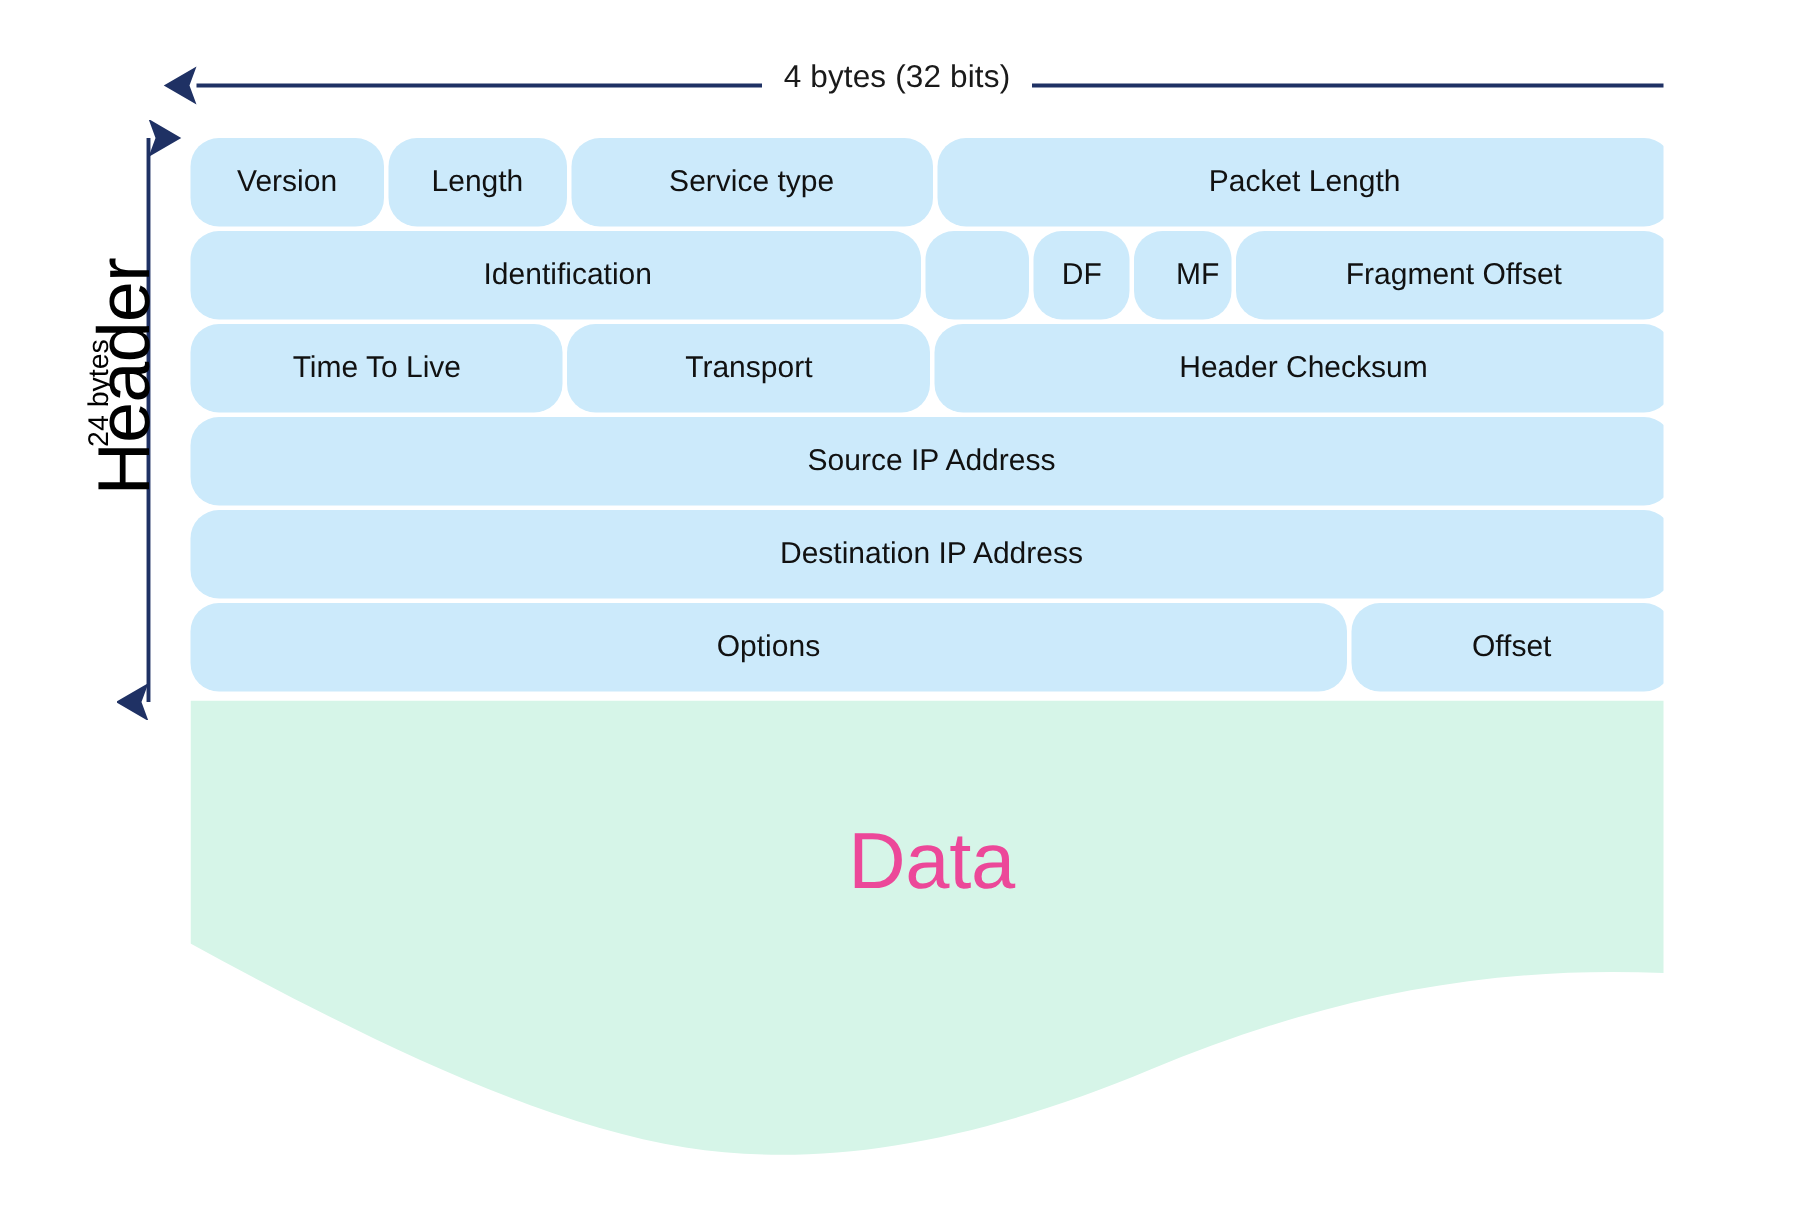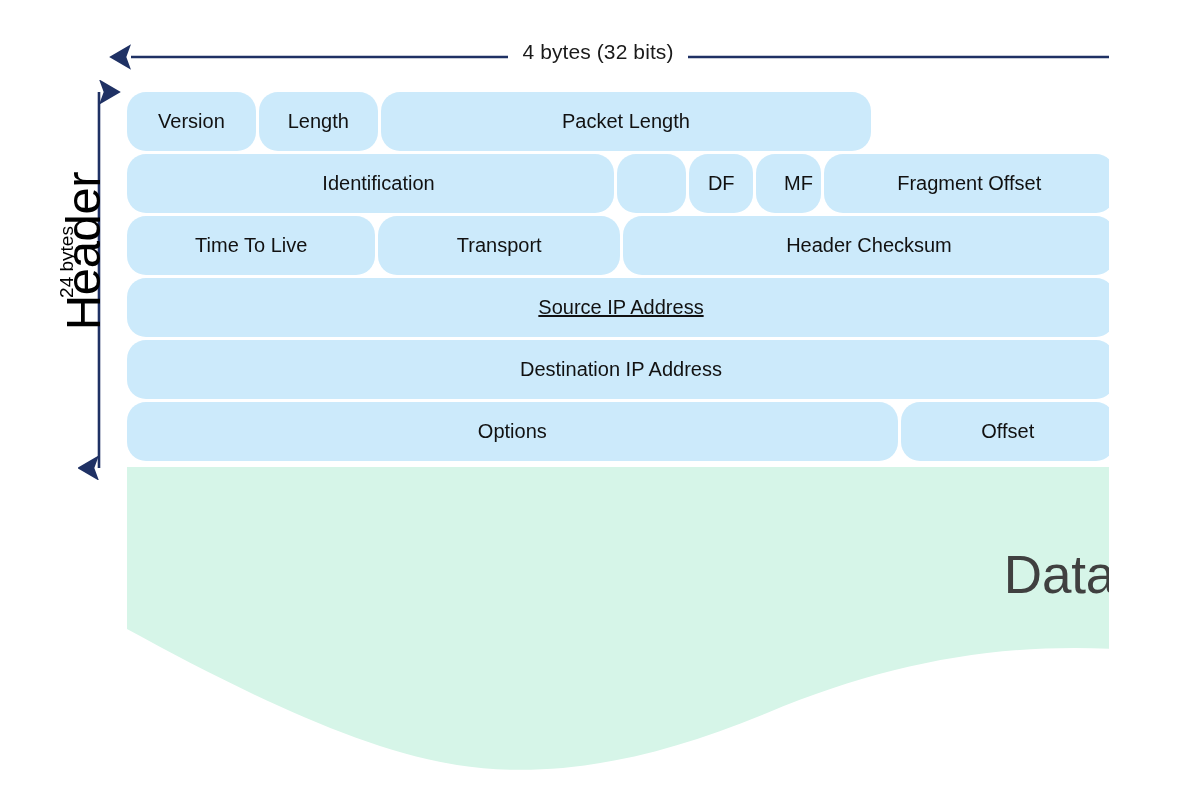--- a/index.html
+++ b/index.html
@@ -117,23 +117,23 @@
     top: 0;
     width: 988px;
     height: 337px;
     display: block;
   }
   #data-label {
     position: absolute;
     left: 0;
     top: 77px;
     width: 988px;
-    text-align: right;
+    text-align: center;
     font-size: 53px;
-    color: #404040;
+    color: #ec4899;
     letter-spacing: -0.2px;
   }
 </style>
 </head>
 <body>
 
 <div id="stage">
 
   <svg id="top-arrow-svg" viewBox="0 0 1196 90" xmlns="http://www.w3.org/2000/svg">
     <defs>
@@ -163,36 +163,37 @@
     <line x1="21" y1="12" x2="21" y2="388" stroke="#1f3164" stroke-width="2.6" marker-start="url(#mk-up)" marker-end="url(#mk-down)"></line>
   </svg>
 
   <div id="header-label">Header</div>
   <div id="bytes-label">24 bytes</div>
 
   <div id="grid">
       <div class="hrow">
         <div class="cell" style="width: 128.816px; flex: 0 0 auto;">Version</div>
         <div class="cell" style="width: 118.907px; flex: 0 0 auto;">Length</div>
+        <div class="cell" style="width: 240.786px; flex: 0 0 auto;">Service type</div>
         <div class="cell" style="width: 490.491px; flex: 0 0 auto;">Packet Length</div>
       </div>
       <div class="hrow">
         <div class="cell" style="width: 487.012px; flex: 0 0 auto; padding-left: 16px;">Identification</div>
         <div class="cell blank" style="width: 69.1498px; flex: 0 0 auto;"></div>
         <div class="cell" style="width: 64.2105px; flex: 0 0 auto;">DF</div>
         <div class="cell" style="width: 64.2105px; flex: 0 0 auto; padding-left: 20px;">MF</div>
         <div class="cell" style="width: 291.417px; flex: 0 0 auto;">Fragment Offset</div>
       </div>
       <div class="hrow">
         <div class="cell" style="width: 248.482px; flex: 0 0 auto;">Time To Live</div>
         <div class="cell" style="width: 241.524px; flex: 0 0 auto;">Transport</div>
         <div class="cell" style="width: 491.994px; flex: 0 0 auto;">Header Checksum</div>
       </div>
       <div class="hrow">
-        <div class="cell" style="width: 988px; flex: 0 0 auto; text-decoration: underline;">Source IP Address</div>
+        <div class="cell" style="width: 988px; flex: 0 0 auto;">Source IP Address</div>
       </div>
       <div class="hrow">
         <div class="cell" style="width: 988px; flex: 0 0 auto;">Destination IP Address</div>
       </div>
       <div class="hrow">
         <div class="cell" style="width: 770.653px; flex: 0 0 auto;">Options</div>
         <div class="cell" style="width: 214.347px; flex: 0 0 auto;">Offset</div>
       </div>
     </div>
 

